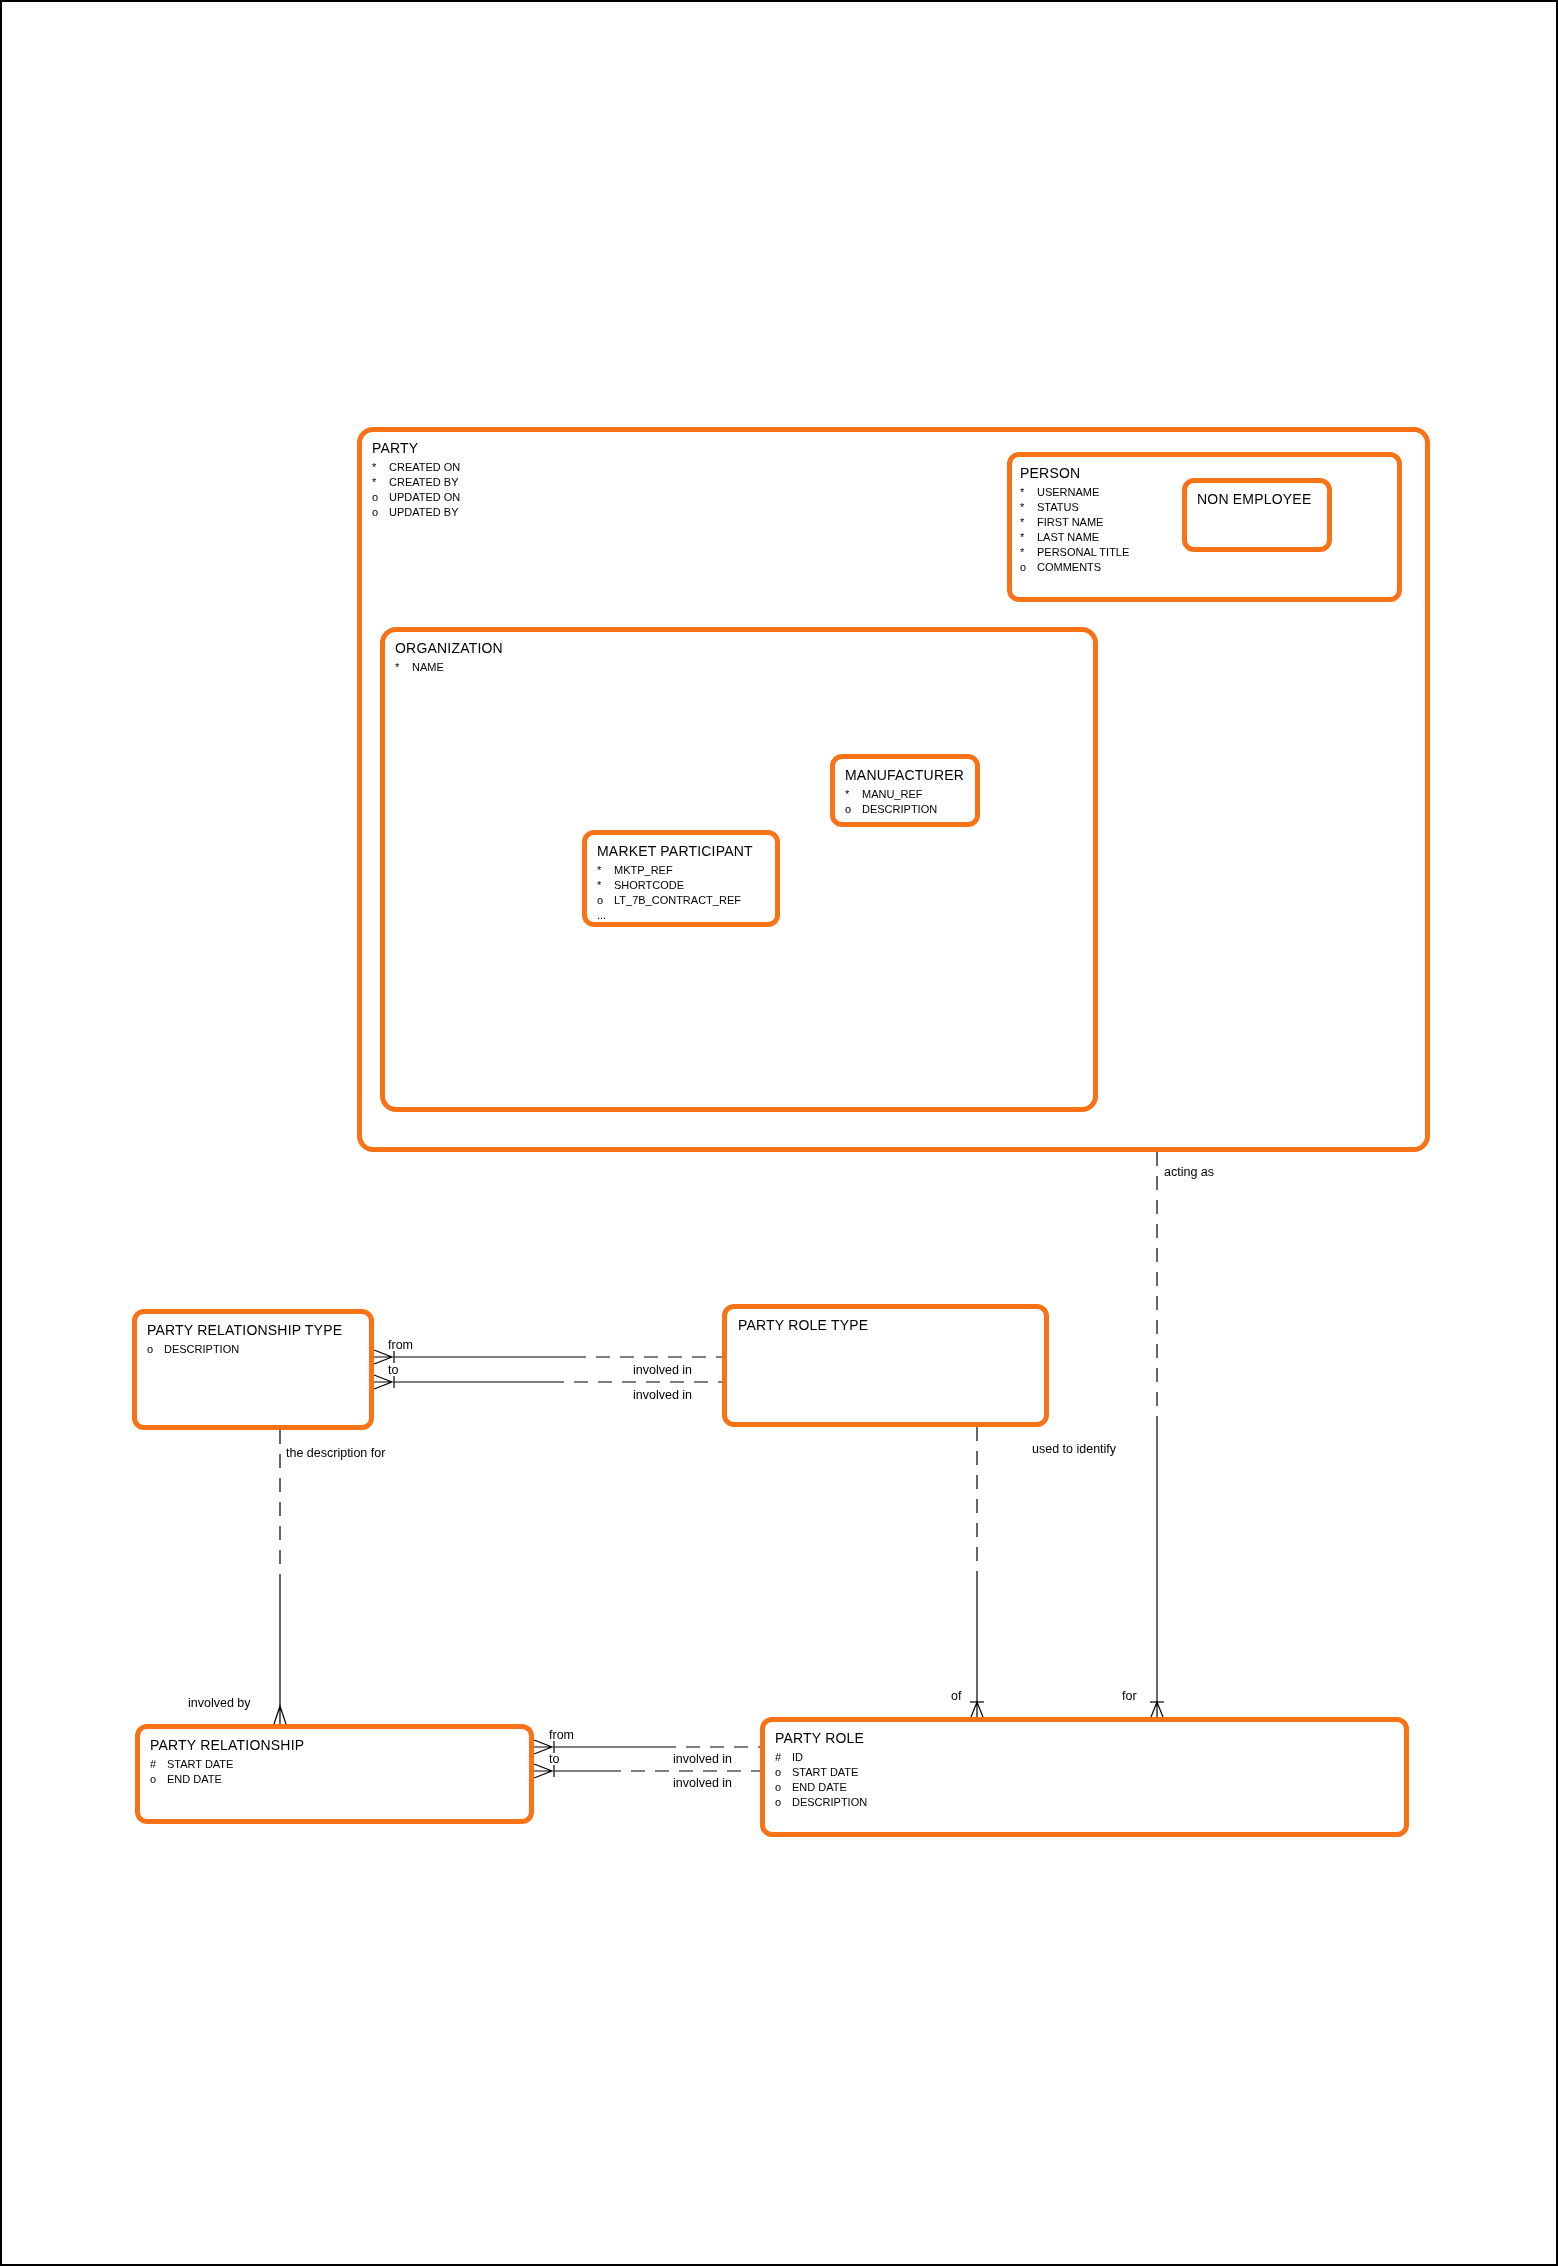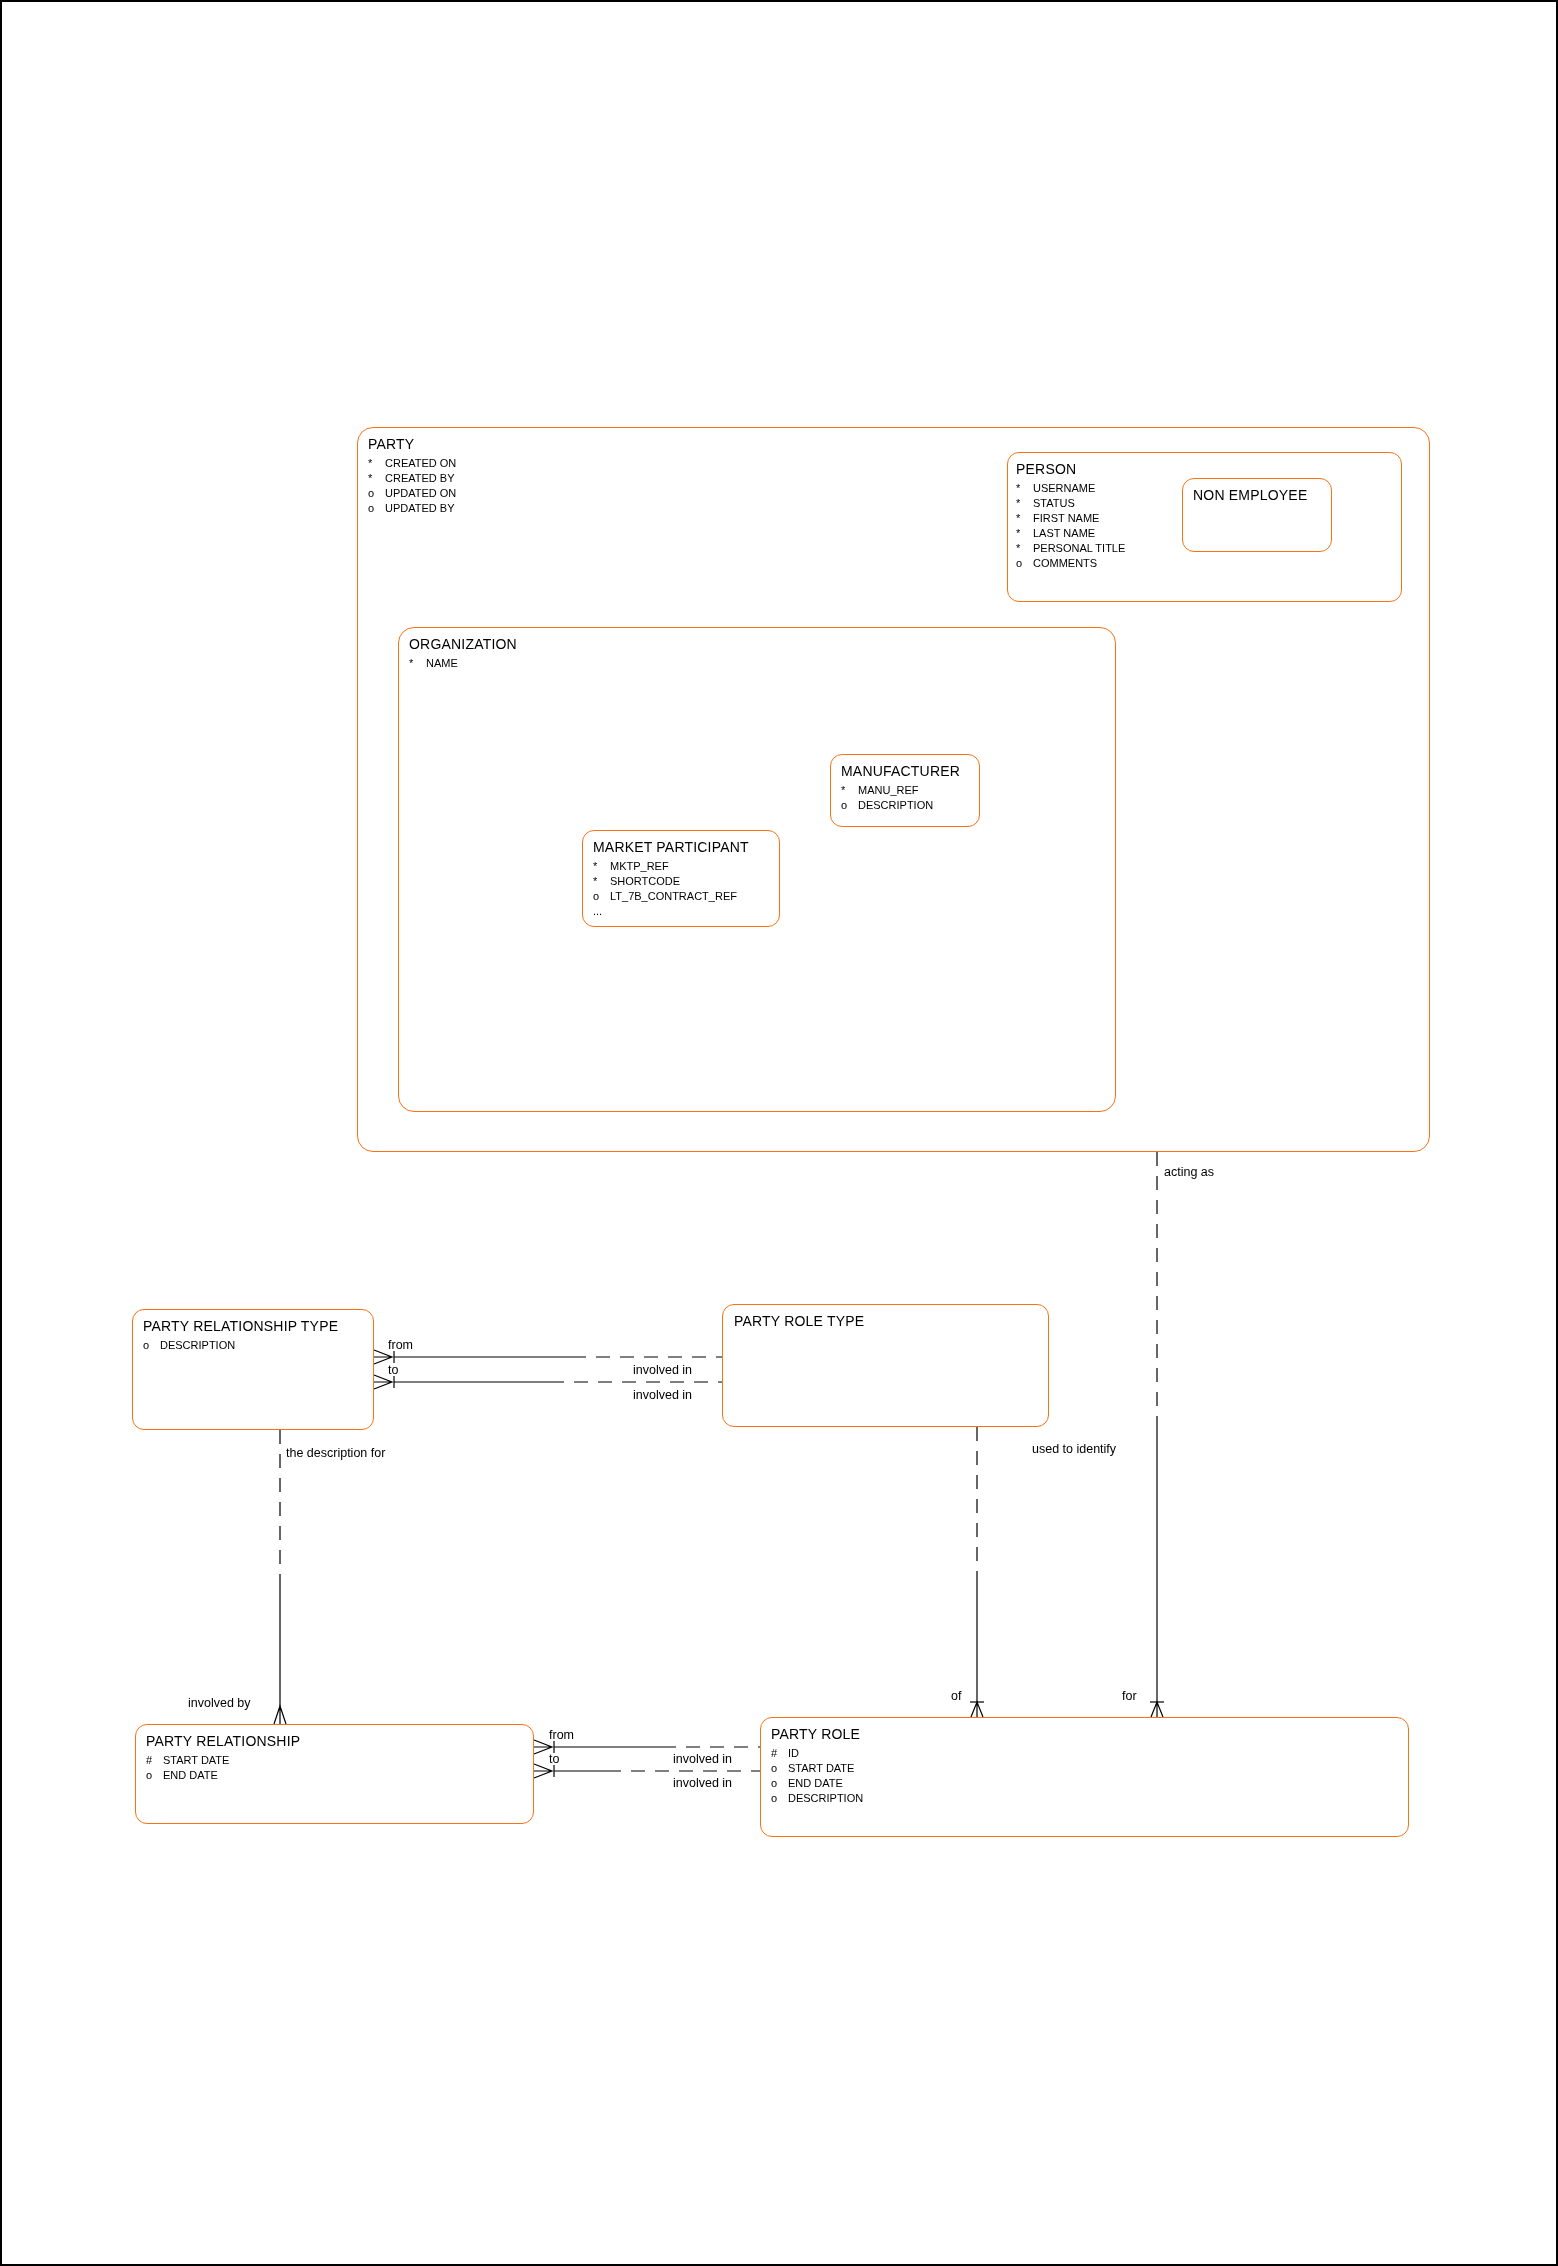--- a/index.html
+++ b/index.html
@@ -2,21 +2,21 @@
 <html><head>
 <meta charset="utf-8">
 <style>
   html,body{margin:0;padding:0;background:#e8e8e8;}
   .page{
     position:relative;width:1558px;height:2266px;background:#ffffff;
     border:2px solid #000;box-sizing:border-box;overflow:hidden;
     font-family:"Liberation Sans",sans-serif;color:#000;
   }
   .entity{
-    position:absolute;border:1px solid #f97316;border-radius:12px;
+    position:absolute;border:5px solid #f97316;border-radius:12px;
     background:transparent;box-sizing:border-box;padding:8px 10px;
   }
   .entity.big{border-radius:16px;}
   .etitle{font-size:14px;white-space:nowrap;letter-spacing:.2px;}
   .attrs{margin-top:4px;}
   .attr{display:flex;font-size:11px;line-height:15px;white-space:nowrap;}
   .pfx{flex:0 0 17px;width:17px;}
   .rlabel{position:absolute;font-size:12.5px;line-height:14px;white-space:nowrap;}
   svg.lines{position:absolute;left:0;top:0;pointer-events:none;}
   svg.lines line, svg.lines path{stroke:#000;stroke-width:1.2;fill:none;}
@@ -127,21 +127,21 @@
           <span class="pfx">o</span>
           <span>COMMENTS</span>
         </div>
     </div>
   </div>
 
   <div class="entity" style="left:1180px;top:476px;width:150px;height:74px;">
     <div class="etitle">NON EMPLOYEE</div>
   </div>
 
-  <div class="entity big" style="left:378px;top:625px;width:718px;height:485px;margin-left:18px;">
+  <div class="entity big" style="left:378px;top:625px;width:718px;height:485px;">
     <div class="etitle">ORGANIZATION</div>
     <div class="attrs">
       <div class="attr">
           <span class="pfx">*</span>
           <span>NAME</span>
         </div>
     </div>
   </div>
 
 

